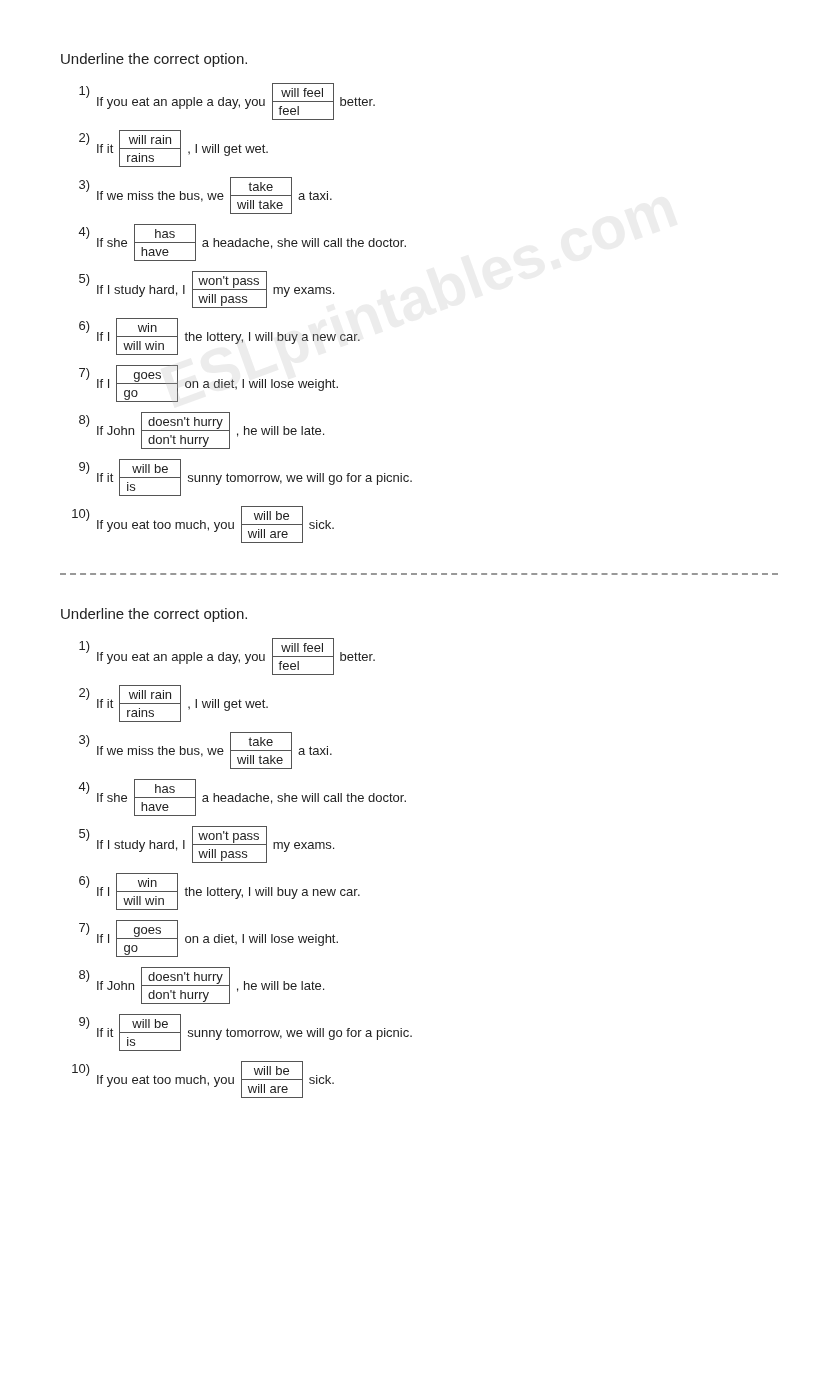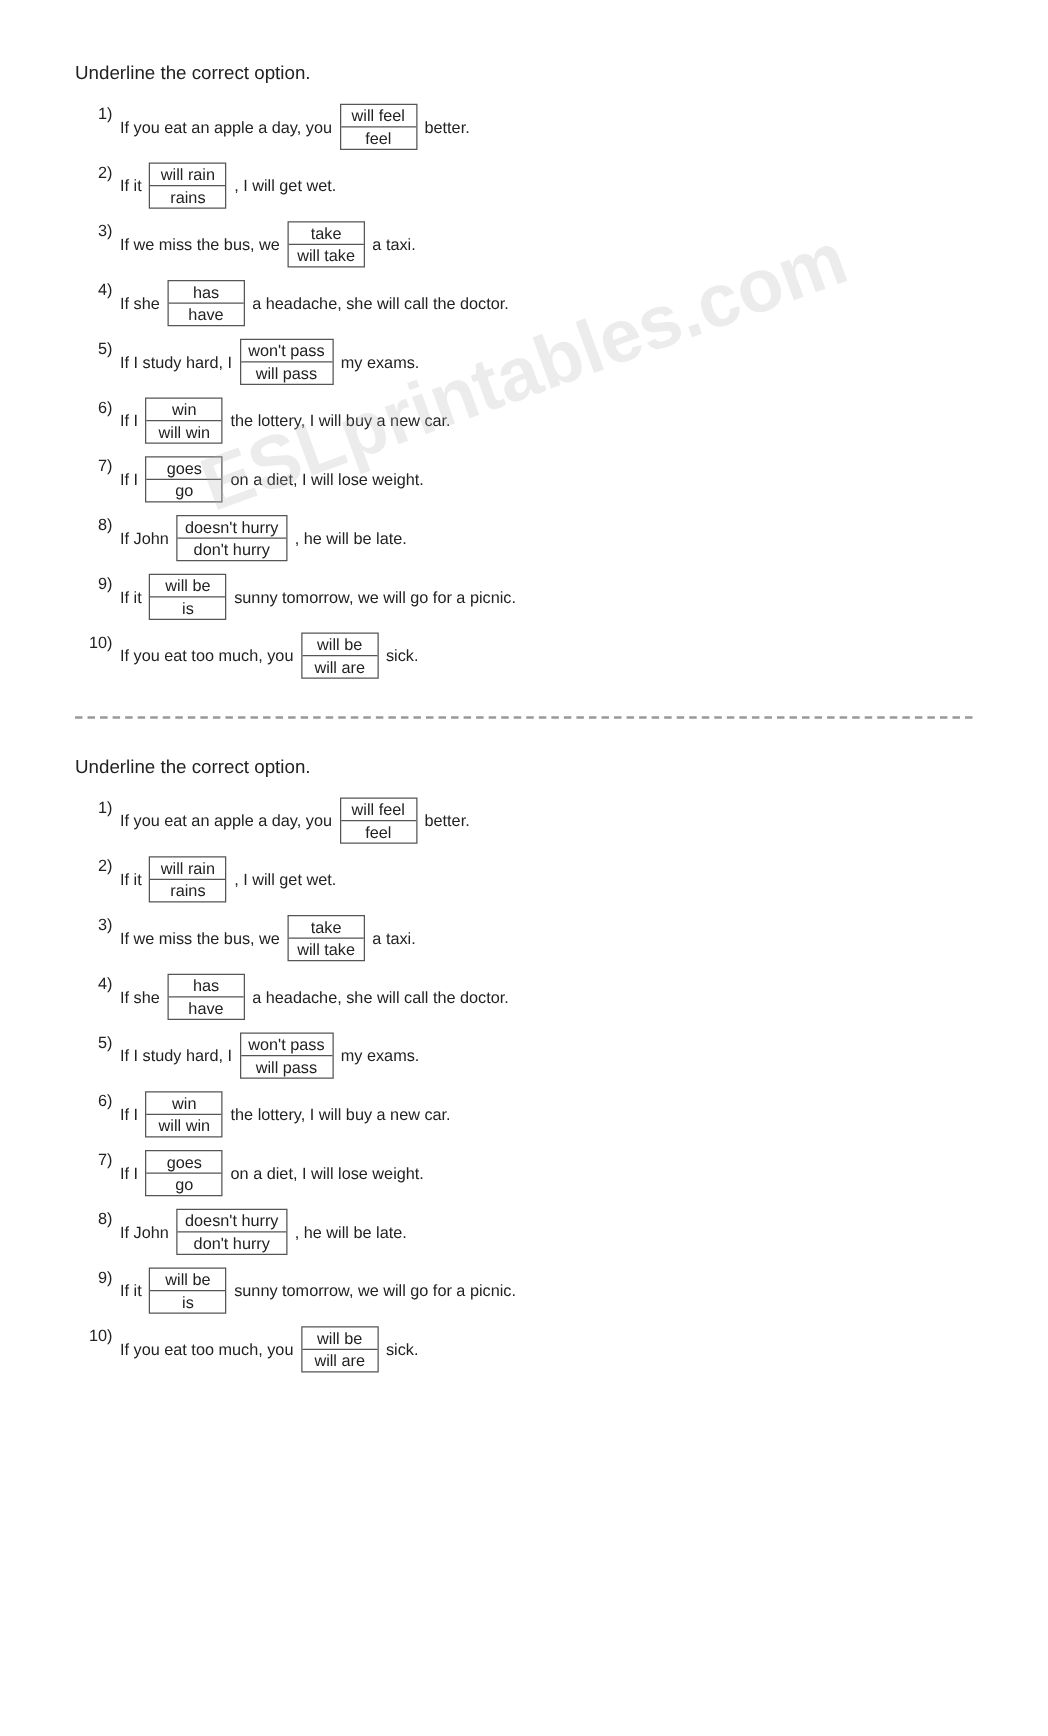--- a/index.html
+++ b/index.html
@@ -64,21 +64,20 @@
       padding: 1px 6px;
       border-bottom: 1px solid #555;
       font-size: 13px;
       min-width: 60px;
       text-align: center;
     }
     .choice-bottom {
       padding: 1px 6px;
       font-size: 13px;
       min-width: 60px;
-      text-align: center;
     }
 
     .divider {
       border: none;
       border-top: 2px dashed #999;
       margin: 30px 0;
     }
 
     
     .watermark {

